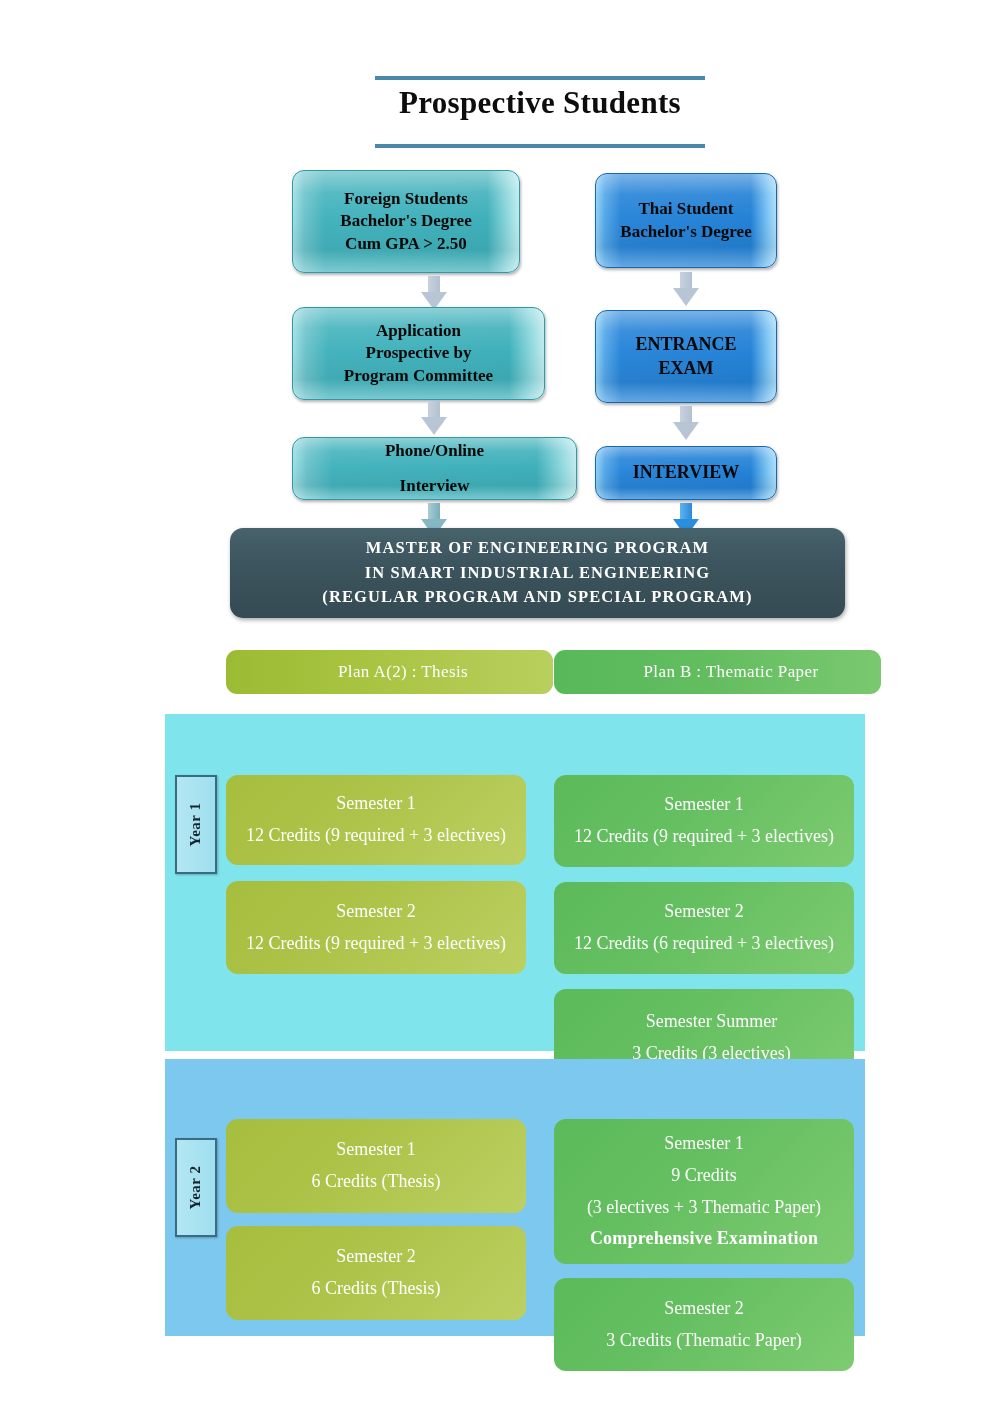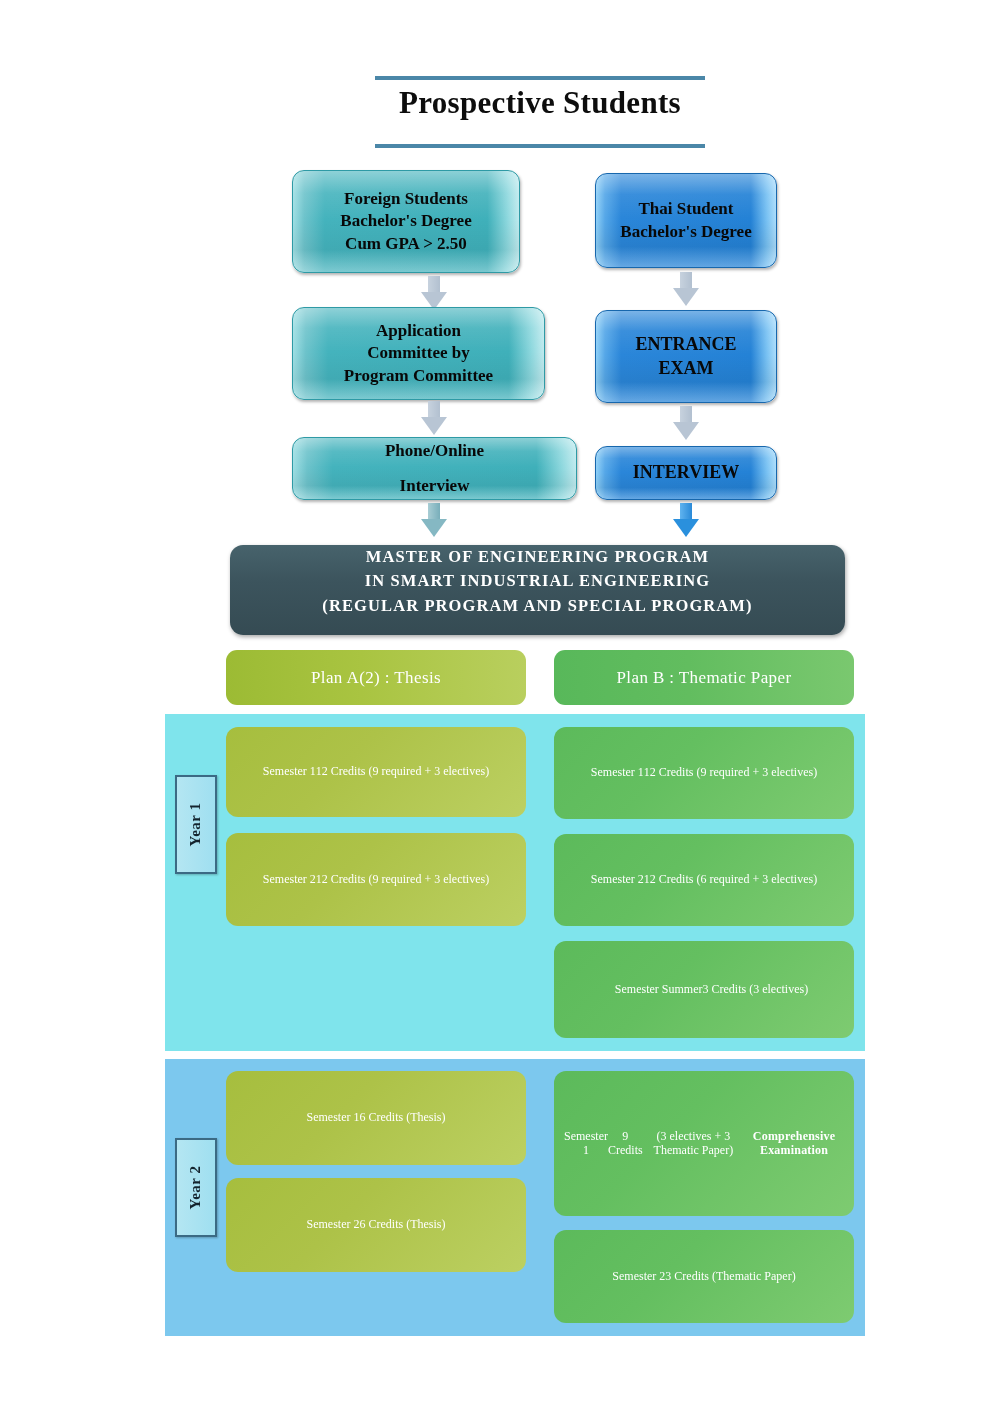--- a/index.html
+++ b/index.html
@@ -105,48 +105,50 @@
   .arrow.tealar .shaft { background: linear-gradient(to right, #a8cdd4, #78aeba); }
   .arrow.tealar .head  { border-top-color: #85b8c3; }
 
   .arrow.bluear .shaft { background: linear-gradient(to right, #5fb3ef, #2a8ad8); }
   .arrow.bluear .head  { border-top-color: #2a90dd; }
 
   
   #program-banner {
     position: absolute;
     left: 230px;
-    top: 545px;
+    top: 528px;
     width: 615px;
     height: 90px;
     border-radius: 13px;
     background: linear-gradient(to bottom, #47636c 0%, #3c545d 40%, #354b53 100%);
     color: #ffffff;
     display: flex;
     flex-direction: column;
     align-items: center;
+    justify-content: center;
     text-align: center;
     font-size: 16.5px;
     font-weight: bold;
     letter-spacing: 1.1px;
     line-height: 1.48;
     box-shadow: 1px 2px 4px rgba(0,0,0,0.35);
   }
 
   
   .plan-header {
     position: absolute;
-    height: 55px;
+    height: 44px;
     border-radius: 11px;
     display: flex;
     align-items: center;
     justify-content: center;
     color: #ffffff;
     font-size: 17px;
     letter-spacing: 0.4px;
+    padding-left: 27px;
   }
   #plan-a-header {
     left: 226px; top: 650px; width: 300px;
     background: linear-gradient(to right, #9cbb34 0%, #a9c441 45%, #b9cf5e 100%);
   }
   #plan-b-header {
     left: 554px; top: 650px; width: 300px;
     background: linear-gradient(to right, #58b85a 0%, #62bd5f 45%, #7ac86f 100%);
   }
 
@@ -174,29 +176,30 @@
     letter-spacing: 0.5px;
   }
   #year1-label { left: 175px; top: 775px; height: 95px; }
   #year2-label { left: 175px; top: 1138px; height: 95px; }
 
   
   .sem-card {
     position: absolute;
     border-radius: 12px;
     display: flex;
-    flex-direction: row;
+    flex-direction: column;
     align-items: center;
     justify-content: center;
     text-align: center;
     color: #ffffff;
-    font-size: 12px;
+    font-size: 18px;
     line-height: 1.1;
     box-sizing: border-box;
     padding: 4px 10px;
+    margin-top: 48px;
   }
   .sem-card .row { display: block; margin: 6px 0; }
   .sem-card .row.bold { font-weight: bold; letter-spacing: 0.2px; }
   .olive {
     background: linear-gradient(135deg, #a6be3e 0%, #adc248 40%, #bcd062 100%);
   }
   .grass {
     background: linear-gradient(135deg, #5cba5b 0%, #64bf60 40%, #7ecb71 100%);
   }
 </style>
@@ -213,21 +216,21 @@
   <span class="ln">Cum GPA &gt; 2.50</span>
 </div>
 
 <div class="arrow grey" style="left:421px; top:276px;">
   <div class="shaft"></div>
     <div class="head"></div>
 </div>
 
 <div class="flowbox teal" style="left:292px; top:307px; width:253px; height:93px; font-size:17px;">
   <span class="ln">Application</span>
-  <span class="ln">Committee by</span>
+  <span class="ln">Prospective by</span>
   <span class="ln">Program Committee</span>
 </div>
 
 <div class="arrow grey" style="left:421px; top:401px;">
   <div class="shaft"></div>
     <div class="head"></div>
 </div>
 
 <div class="flowbox teal" style="left:292px; top:437px; width:285px; height:63px; font-size:17px;gap:12px;">
   <span class="ln">Phone/Online</span>

